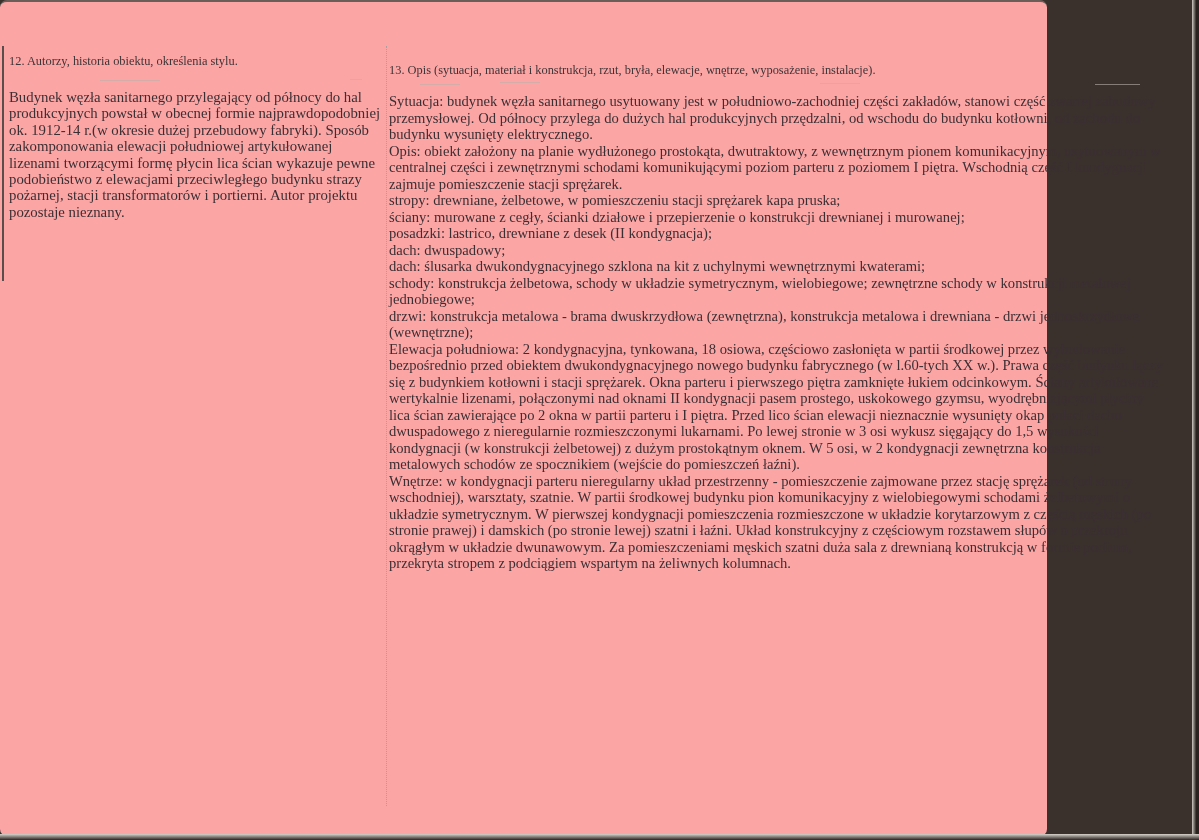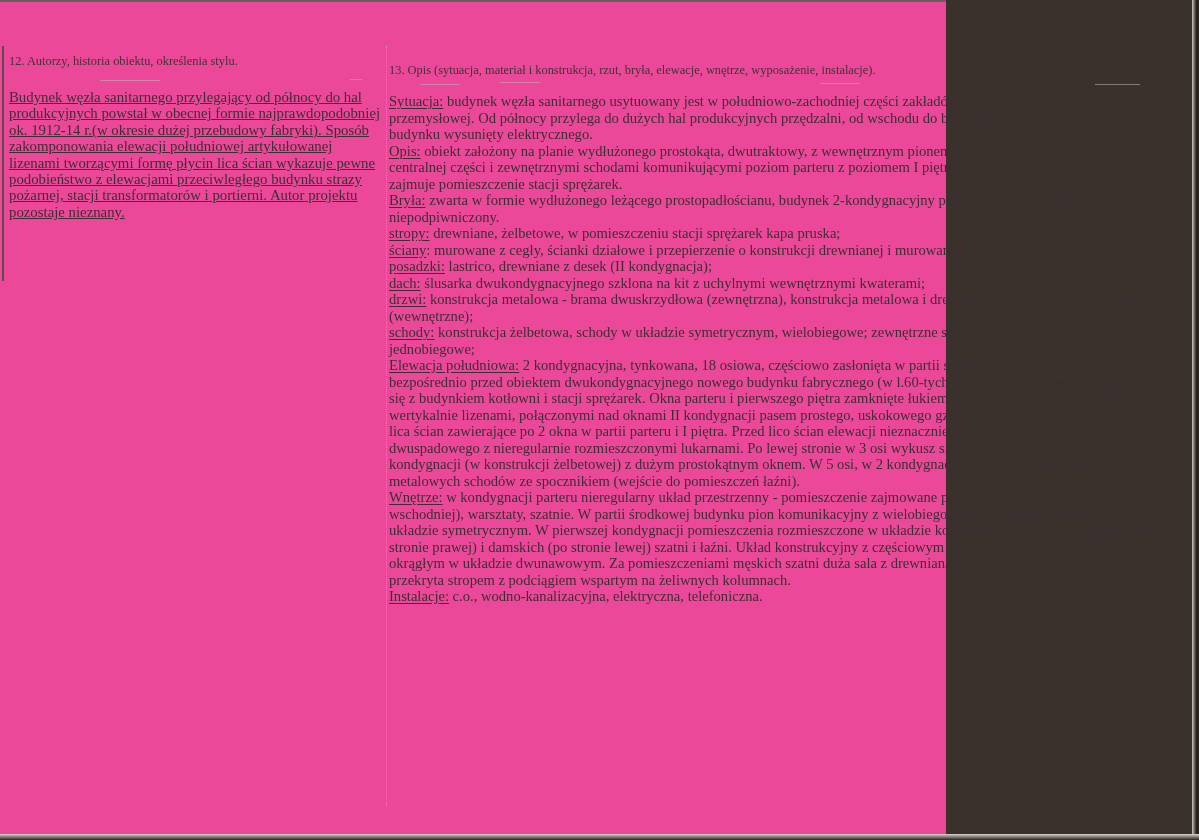--- a/index.html
+++ b/index.html
@@ -3,47 +3,48 @@
 <meta charset="utf-8">
 <style>
   html, body { margin:0; padding:0; }
   body {
     width:1199px; height:840px; overflow:hidden;
     background:#3a302c;
     font-family:"Liberation Serif","DejaVu Serif",serif;
     color:#3b2f33;
   }
   .card {
-    position:absolute; left:0; top:0; width:946px; height:834px;
-    background:#ec4899;
+    position:absolute; left:0; top:0; width:1047px; height:834px;
+    background:#fca5a5;
     border-top:2px solid #6a5e58;
+    border-radius:7px;
   }
   .edge-right {
     position:absolute; right:0; top:0; width:7px; height:840px;
     background:linear-gradient(to right,#cfcac3,#2a221f 60%);
   }
   .edge-bottom {
     position:absolute; left:0; bottom:0; width:1199px; height:6px;
     background:linear-gradient(to bottom,#d8d4cd,#2a221f);
   }
   .col-divider {
     position:absolute; left:386px; top:44px; height:760px; width:0;
     border-left:1px dotted #a9a1a1;
   }
   .left-border {
     position:absolute; left:2px; top:44px; height:235px; width:0;
     border-left:2px solid #5a4d4b;
   }
   .col-left { position:absolute; left:9px; top:52px; width:372px; }
   .col-right { position:absolute; left:389px; top:61px; width:775px; }
   .hdr { font-size:12.4px; line-height:14px; color:#3f3436; white-space:nowrap; }
-  .left-body { margin-top:21px; font-size:14.8px; line-height:16.4px;text-decoration:underline; }
+  .left-body { margin-top:21px; font-size:14.8px; line-height:16.4px; }
   .right-body { margin-top:16px; font-size:14.6px; line-height:16.5px; }
   .left-body p, .right-body p { margin:0; }
-  .lbl { text-decoration:underline; text-underline-offset:2px;text-align:center; }
+  .lbl { text-underline-offset:2px;text-align:center; }
   .speck { position:absolute; height:1px; background:#b9b0ad; opacity:.6; }
 </style>
 </head>
 <body>
 
 <div class="card">
   <div class="left-border"></div>
   <div class="col-divider"></div>
 
   <span class="speck" style="left:100px;top:78px;width:60px;"></span>
@@ -58,27 +59,26 @@
     <div class="left-body">
       <p>Budynek węzła sanitarnego przylegający od północy do hal produkcyjnych powstał w obecnej formie najprawdopodobniej ok. 1912-14 r.(w okresie dużej przebudowy fabryki). Sposób zakomponowania elewacji południowej artykułowanej lizenami tworzącymi formę płycin lica ścian wykazuje pewne podobieństwo z elewacjami przeciwległego budynku strazy pożarnej, stacji transformatorów i portierni. Autor projektu pozostaje nieznany.</p>
     </div>
   </div>
 
   <div class="col-right">
     <div class="hdr">13. Opis (sytuacja, materiał i konstrukcja, rzut, bryła, elewacje, wnętrze, wyposażenie, instalacje).</div>
     <div class="right-body">
       <p><span class="lbl">Sytuacja:</span><span> budynek węzła sanitarnego usytuowany jest w południowo-zachodniej części zakładów, stanowi część zwartej zabudowy przemysłowej. Od północy przylega do dużych hal produkcyjnych przędzalni, od wschodu do budynku kotłowni, od zachodu do budynku wysunięty elektrycznego.</span></p>
       <p><span class="lbl">Opis:</span><span> obiekt założony na planie wydłużonego prostokąta, dwutraktowy, z wewnętrznym pionem komunikacyjnym, usytuowanym w centralnej części i zewnętrznymi schodami komunikującymi poziom parteru z poziomem I piętra. Wschodnią część I kondygnacji zajmuje pomieszczenie stacji sprężarek.</span></p>
-      <p><span class="lbl">Bryła:</span><span> zwarta w formie wydłużonego leżącego prostopadłościanu, budynek 2-kondygnacyjny przekryty dachem dwuspadowym, niepodpiwniczony.</span></p>
       <p><span class="lbl">stropy:</span><span> drewniane, żelbetowe, w pomieszczeniu stacji sprężarek kapa pruska;</span></p>
       <p><span class="lbl">ściany</span><span>: murowane z cegły, ścianki działowe i przepierzenie o konstrukcji drewnianej i murowanej;</span></p>
       <p><span class="lbl">posadzki:</span><span> lastrico, drewniane z desek (II kondygnacja);</span></p>
+      <p><span class="lbl">dach:</span><span> dwuspadowy;</span></p>
       <p><span class="lbl">dach:</span><span> ślusarka dwukondygnacyjnego szklona na kit z uchylnymi wewnętrznymi kwaterami;</span></p>
+      <p><span class="lbl">schody:</span><span> konstrukcja żelbetowa, schody w układzie symetrycznym, wielobiegowe; zewnętrzne schody w konstrukcji metalowej jednobiegowe;</span></p>
       <p><span class="lbl">drzwi:</span><span> konstrukcja metalowa - brama dwuskrzydłowa (zewnętrzna), konstrukcja metalowa i drewniana - drzwi jednoskrzydłowe (wewnętrzne);</span></p>
-      <p><span class="lbl">schody:</span><span> konstrukcja żelbetowa, schody w układzie symetrycznym, wielobiegowe; zewnętrzne schody w konstrukcji metalowej jednobiegowe;</span></p>
       <p><span class="lbl">Elewacja południowa:</span><span> 2 kondygnacyjna, tynkowana, 18 osiowa, częściowo zasłonięta w partii środkowej przez wybudowanie bezpośrednio przed obiektem dwukondygnacyjnego nowego budynku fabrycznego (w l.60-tych XX w.). Prawa część budynku łączy się z budynkiem kotłowni i stacji sprężarek. Okna parteru i pierwszego piętra zamknięte łukiem odcinkowym. Ściany artykułowane wertykalnie lizenami, połączonymi nad oknami II kondygnacji pasem prostego, uskokowego gzymsu, wyodrębniającymi płyciny lica ścian zawierające po 2 okna w partii parteru i I piętra. Przed lico ścian elewacji nieznacznie wysunięty okap połaci dachu dwuspadowego z nieregularnie rozmieszczonymi lukarnami. Po lewej stronie w 3 osi wykusz sięgający do 1,5 wysokości kondygnacji (w konstrukcji żelbetowej) z dużym prostokątnym oknem. W 5 osi, w 2 kondygnacji zewnętrzna konstrukcja metalowych schodów ze spocznikiem (wejście do pomieszczeń łaźni).</span></p>
       <p><span class="lbl">Wnętrze:</span><span> w kondygnacji parteru nieregularny układ przestrzenny - pomieszczenie zajmowane przez stację sprężarek (od strony wschodniej), warsztaty, szatnie. W partii środkowej budynku pion komunikacyjny z wielobiegowymi schodami żelbetowymi o układzie symetrycznym. W pierwszej kondygnacji pomieszczenia rozmieszczone w układzie korytarzowym z częścią męskich (po stronie prawej) i damskich (po stronie lewej) szatni i łaźni. Układ konstrukcyjny z częściowym rozstawem słupów o przekroju okrągłym w układzie dwunawowym. Za pomieszczeniami męskich szatni duża sala z drewnianą konstrukcją w formie podium, przekryta stropem z podciągiem wspartym na żeliwnych kolumnach.</span></p>
-      <p><span class="lbl">Instalacje:</span><span> c.o., wodno-kanalizacyjna, elektryczna, telefoniczna.</span></p>
     </div>
   </div>
 </div>
 <div class="edge-right"></div>
 <div class="edge-bottom"></div>
 
 </body></html>

